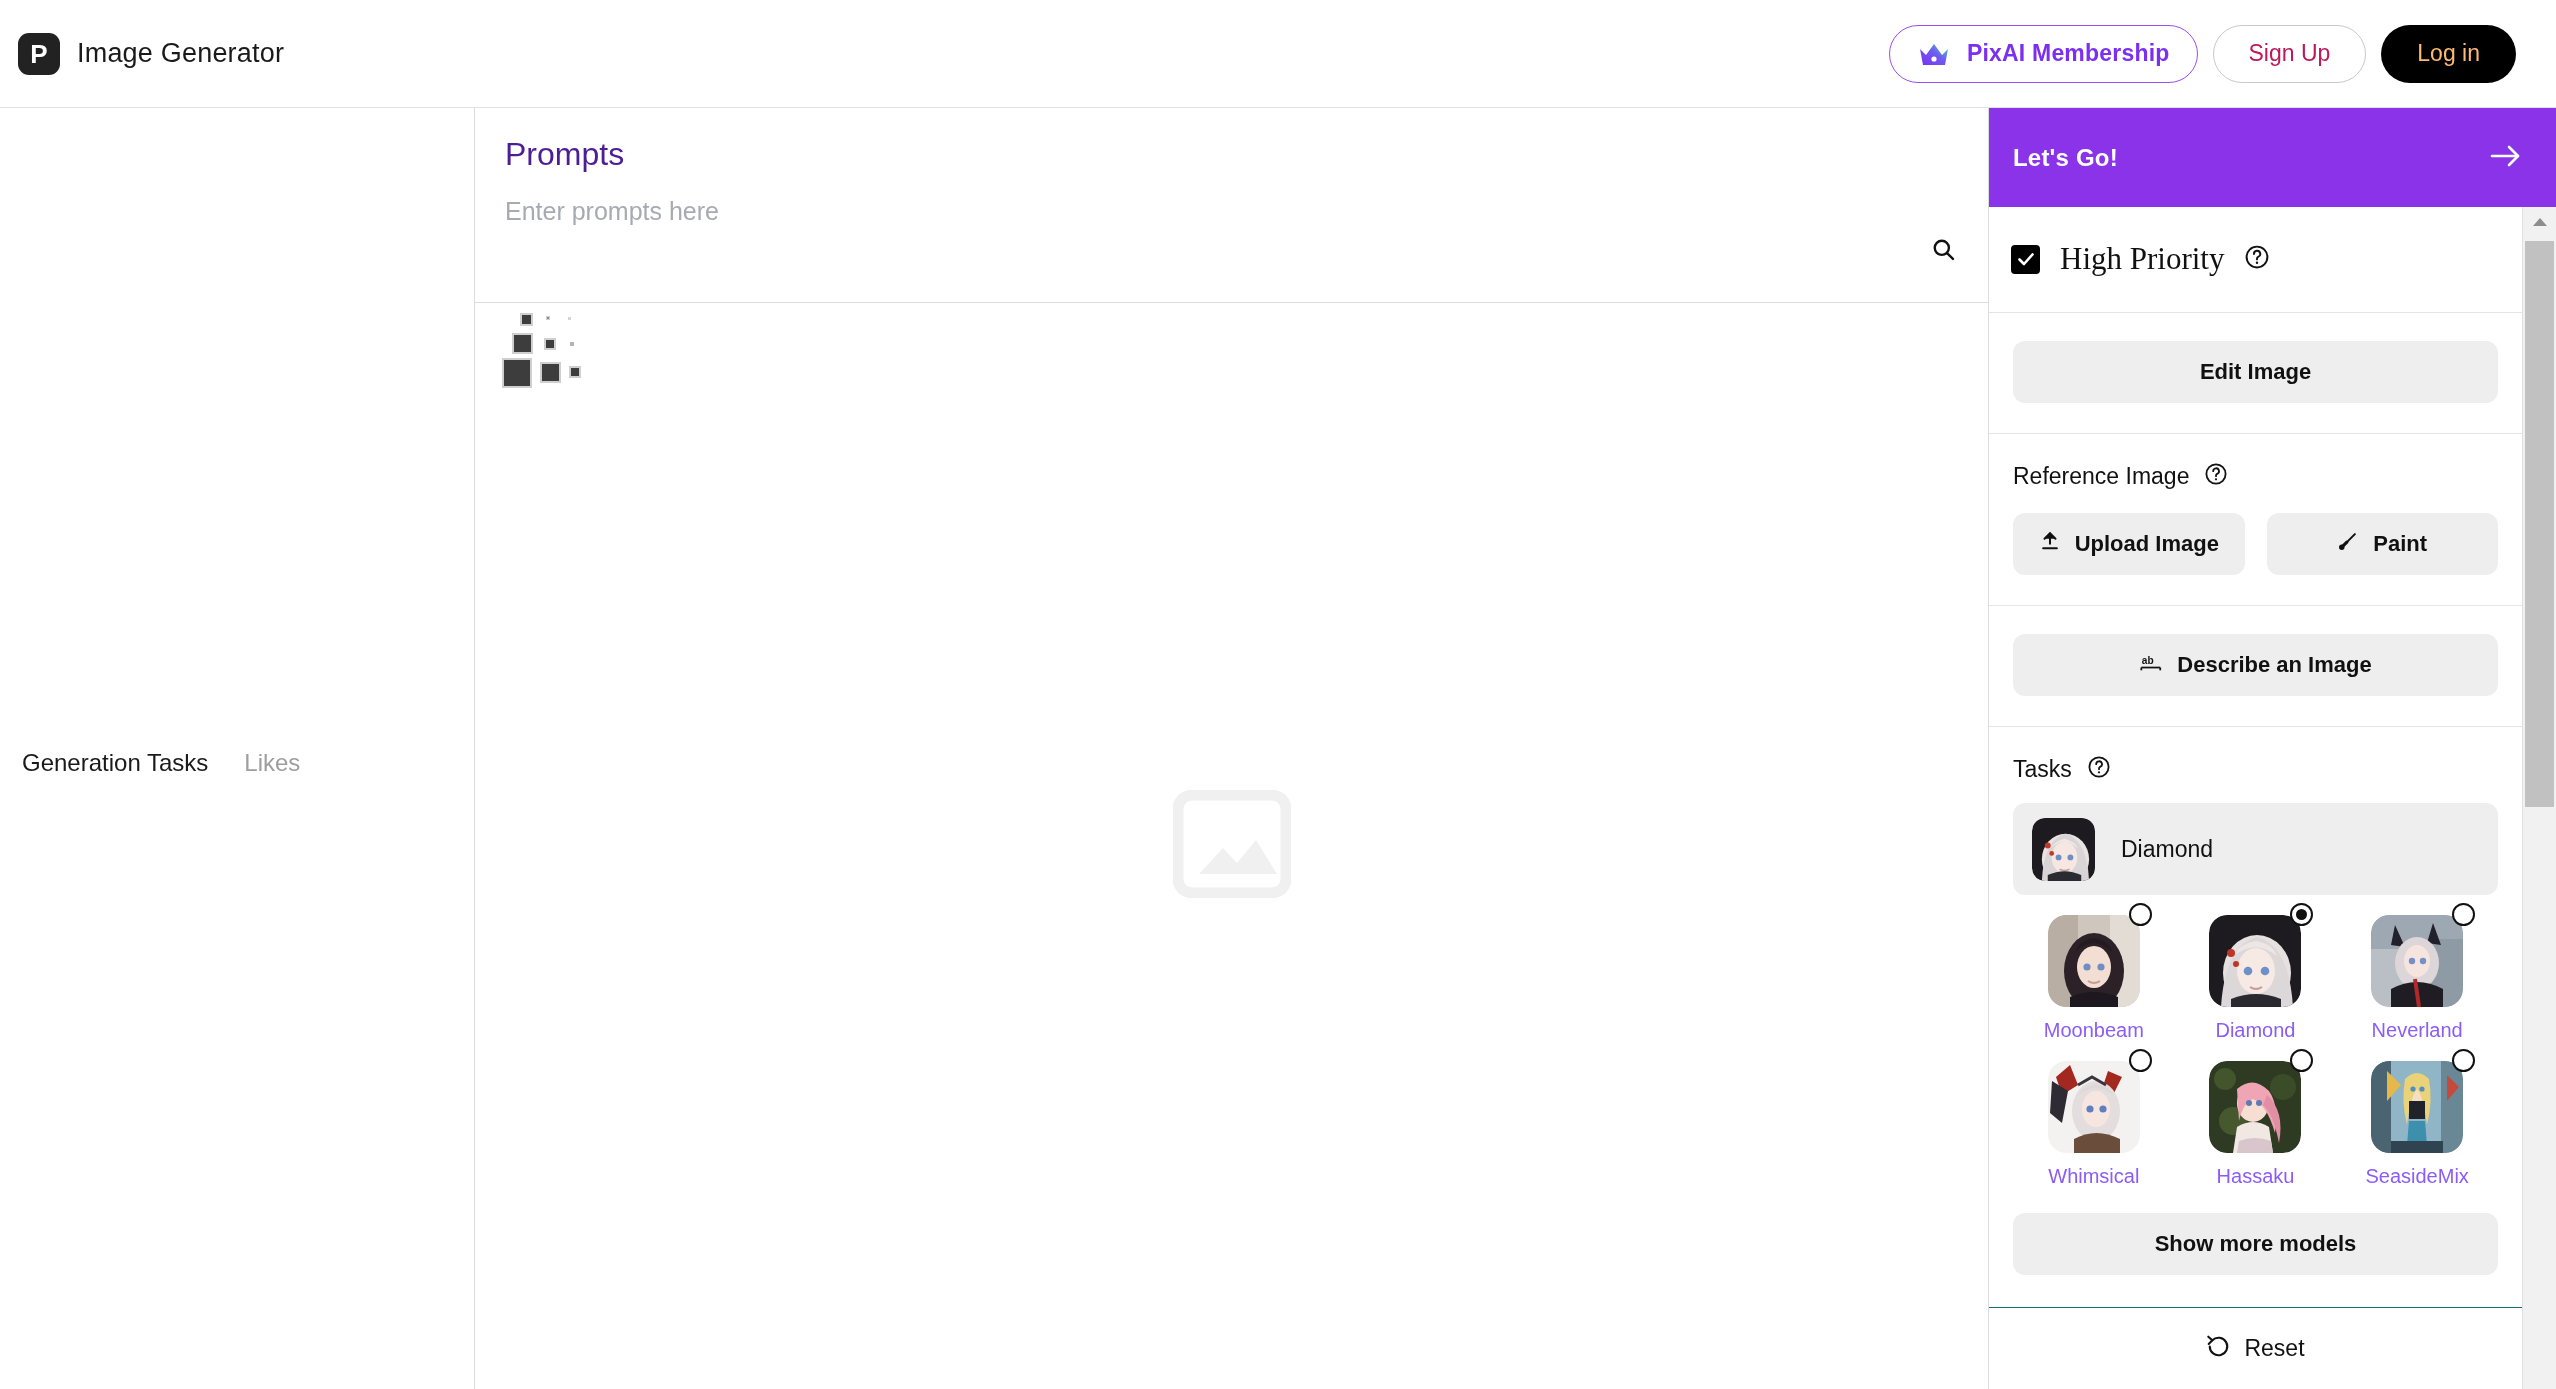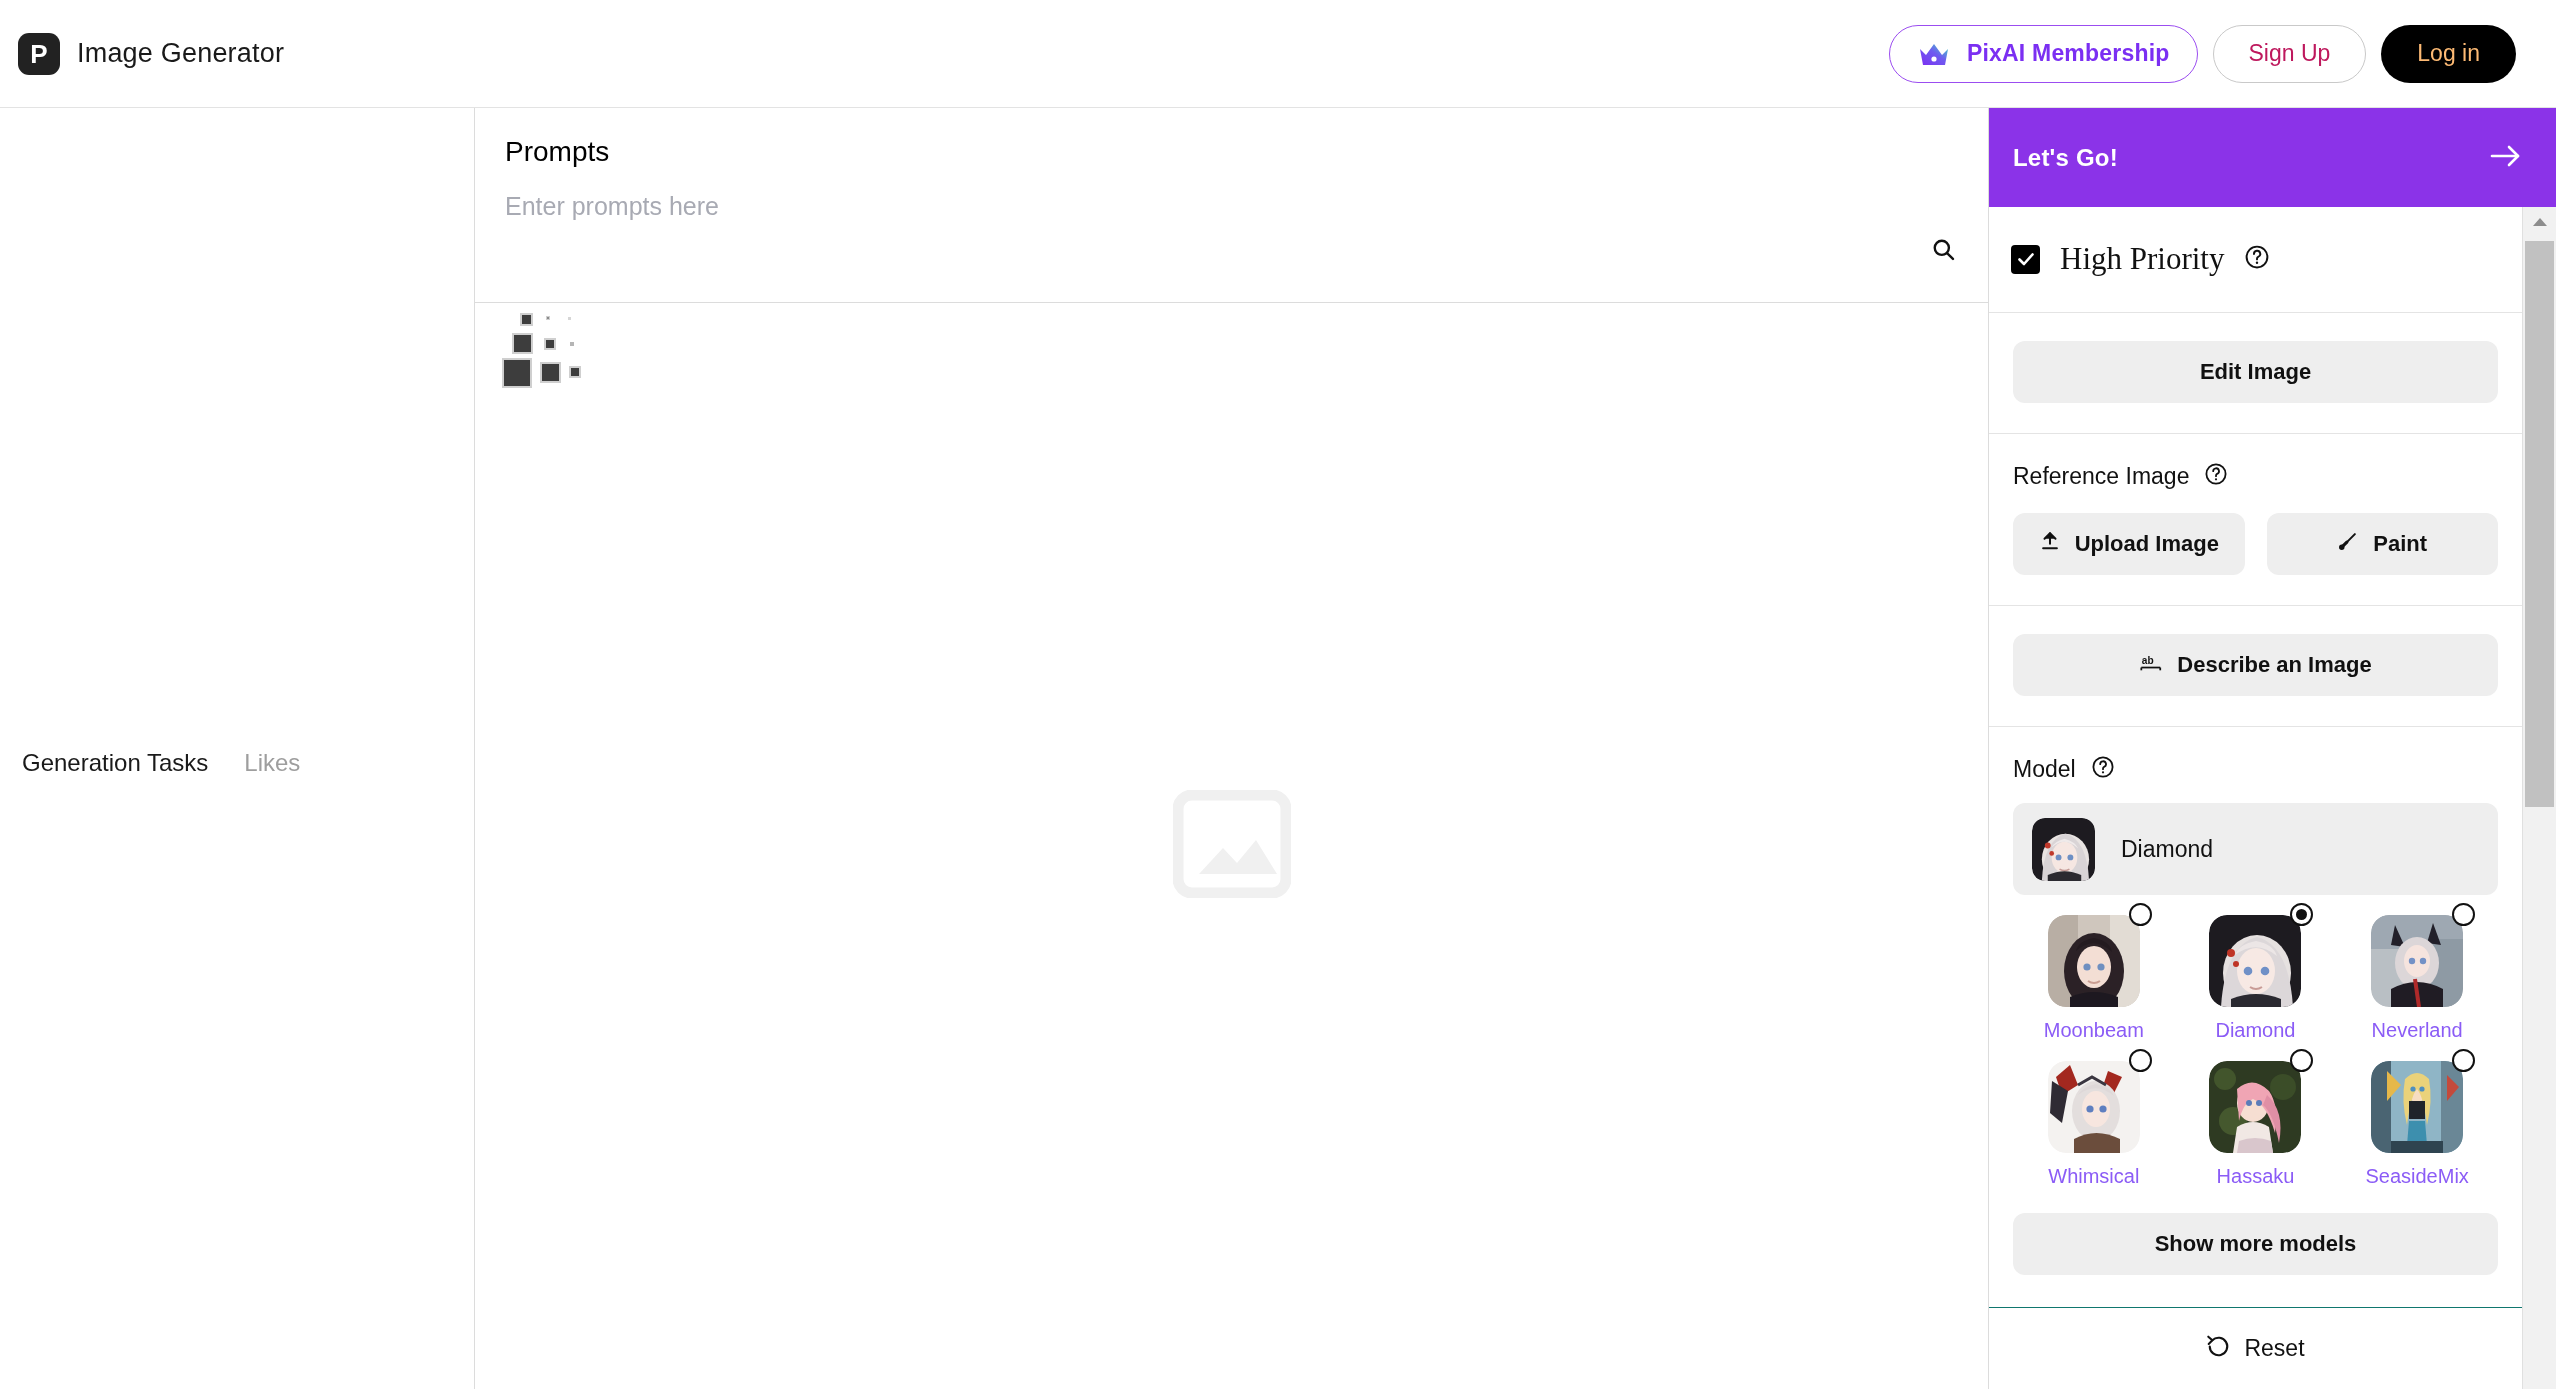--- a/index.html
+++ b/index.html
@@ -74,21 +74,21 @@
   .center {
     flex: 1 1 auto; display: flex; flex-direction: column; min-width: 0;
     background: #fff;
   }
   .prompt-panel {
     border-bottom: 1px solid #dcdcdc;
     padding: 28px 30px 30px 30px;
     position: relative;
     height: 195px; flex: 0 0 195px;
   }
-  .prompt-label { font-size: 28px; color: #000000; }
+  .prompt-label { font-size: 32px; color: #4c1d95; }
   .prompt-input {
     margin-top: 24px; width: 100%; border: none; outline: none;
     font-size: 25px; font-family: inherit; color: #1a1a1a; background: transparent;
   }
   .prompt-input::placeholder { color: #a8aab3; }
   .search-icon-btn {
     position: absolute; right: 22px; top: 120px;
     width: 46px; height: 46px; border: none; background: transparent; cursor: pointer;
     display: flex; align-items: center; justify-content: center;
   }
@@ -353,21 +353,21 @@
               </svg>
             </span>
             <span>Describe an Image</span>
           </button>
         </div>
 
         <div class="divider"></div>
 
         <div class="pad-block">
           <div class="section-head">
-            <span class="section-title">Model</span>
+            <span class="section-title">Tasks</span>
             <span class="help-ico">
               <svg width="24" height="24" viewBox="0 0 24 24" fill="none" stroke="#111" stroke-width="1.8">
                 <circle cx="12" cy="12" r="9.6"></circle>
                 <path d="M9.2 9.2a2.9 2.9 0 1 1 3.9 2.7c-.7.3-1.1 1-1.1 1.8v.5" stroke-linecap="round"></path>
                 <circle cx="12" cy="17.3" r="1.1" fill="#111" stroke="none"></circle>
               </svg>
             </span>
           </div>
 
           <div class="model-card">

